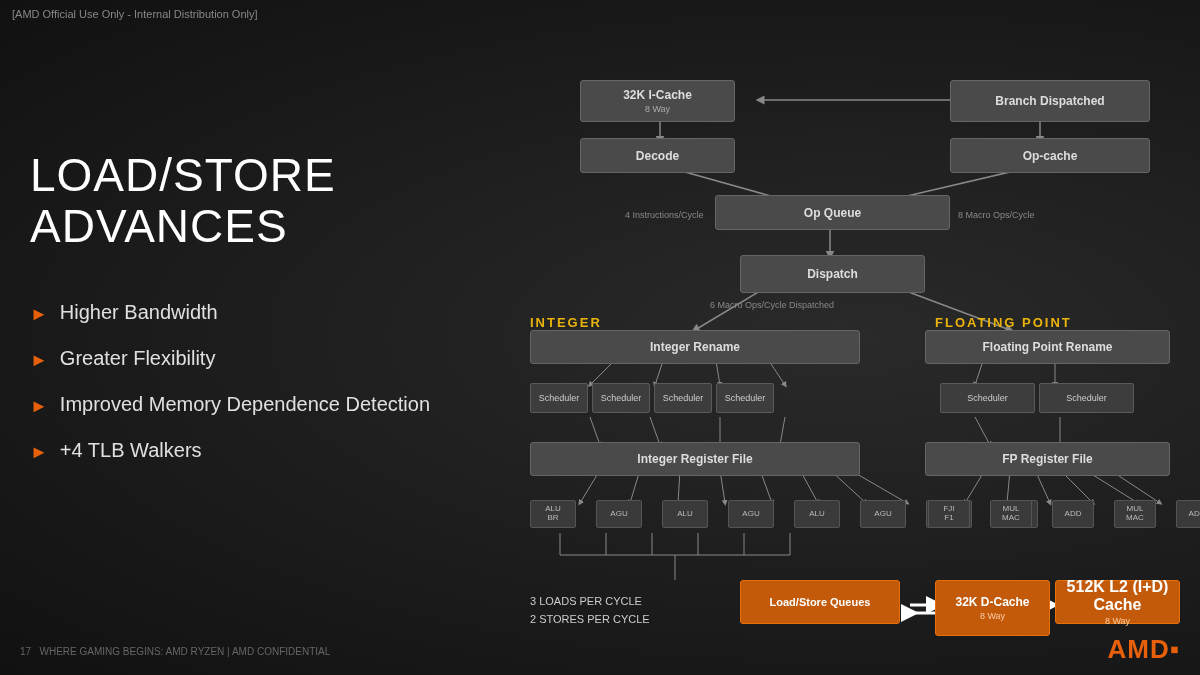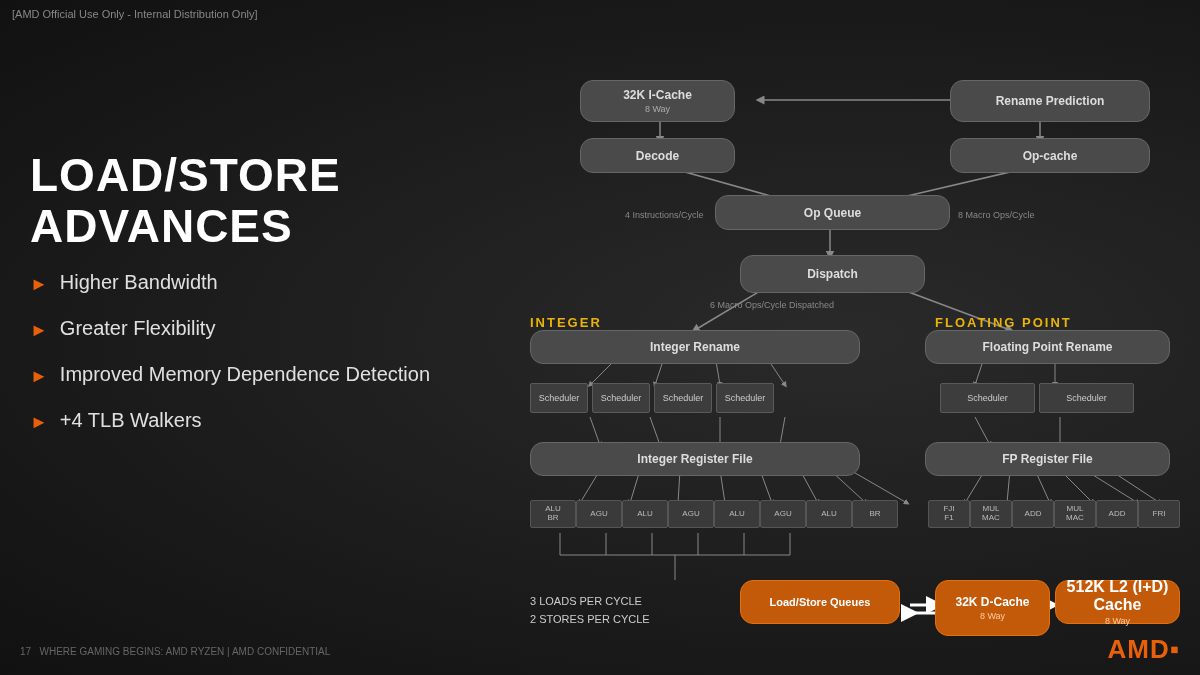--- a/index.html
+++ b/index.html
@@ -33,25 +33,25 @@
     .left-panel {
       position: absolute;
       left: 30px;
       top: 150px;
       width: 440px;
     }
 
     .slide-title {
       color: #ffffff;
       font-size: 46px;
-      font-weight: 700;
+      font-weight: 400;
       line-height: 1.1;
       text-transform: uppercase;
       letter-spacing: 1px;
-      margin-bottom: 20px;
+      margin-bottom: 50px;
     }
 
     .bullet-list {
       list-style: none;
     }
 
     .bullet-list li {
       color: #e0e0e0;
       font-size: 20px;
       margin-bottom: 22px;
@@ -74,21 +74,21 @@
       top: 45px;
       width: 660px;
       height: 610px;
     }
 
     
     .box {
       position: absolute;
       background: #4a4a4a;
       border: 1px solid #666;
-      border-radius: 13px;
+      border-radius: 3px;
       display: flex;
       flex-direction: column;
       align-items: center;
       justify-content: center;
       color: #ddd;
       font-size: 11px;
       text-align: center;
     }
 
     .box .box-title {
@@ -180,21 +180,21 @@
       display: flex;
       align-items: center;
       justify-content: center;
       text-align: center;
     }
 
     
     .unit-row {
       position: absolute;
       display: flex;
-      gap: 0;
+      gap: 20px;
     }
 
     .unit-box {
       background: #3a3a3a;
       border: 1px solid #555;
       border-radius: 2px;
       color: #bbb;
       font-size: 8px;
       width: 46px;
       height: 28px;
@@ -337,21 +337,21 @@
 
   <div style="position:absolute; left:438px; top:165px; color:#888; font-size:9px;">8 Macro Ops/Cycle</div>
 
   <div class="box" style="left:220px; top:210px; width:185px; height:38px;">
     <span class="box-title">Dispatch</span>
   </div>
 
   <div style="position:absolute; left:190px; top:255px; color:#888; font-size:9px;">6 Macro Ops/Cycle Dispatched</div>
 
   <div class="box" style="left:430px; top:35px; width:200px; height:42px;">
-    <span class="box-title">Rename Prediction</span>
+    <span class="box-title">Branch Dispatched</span>
   </div>
 
   <div class="box" style="left:430px; top:93px; width:200px; height:35px;">
     <span class="box-title">Op-cache</span>
   </div>
 
   <div class="section-label" style="left:10px; top:270px;">INTEGER</div>
 
   <div class="section-label" style="left:415px; top:270px;">FLOATING POINT</div>
 

